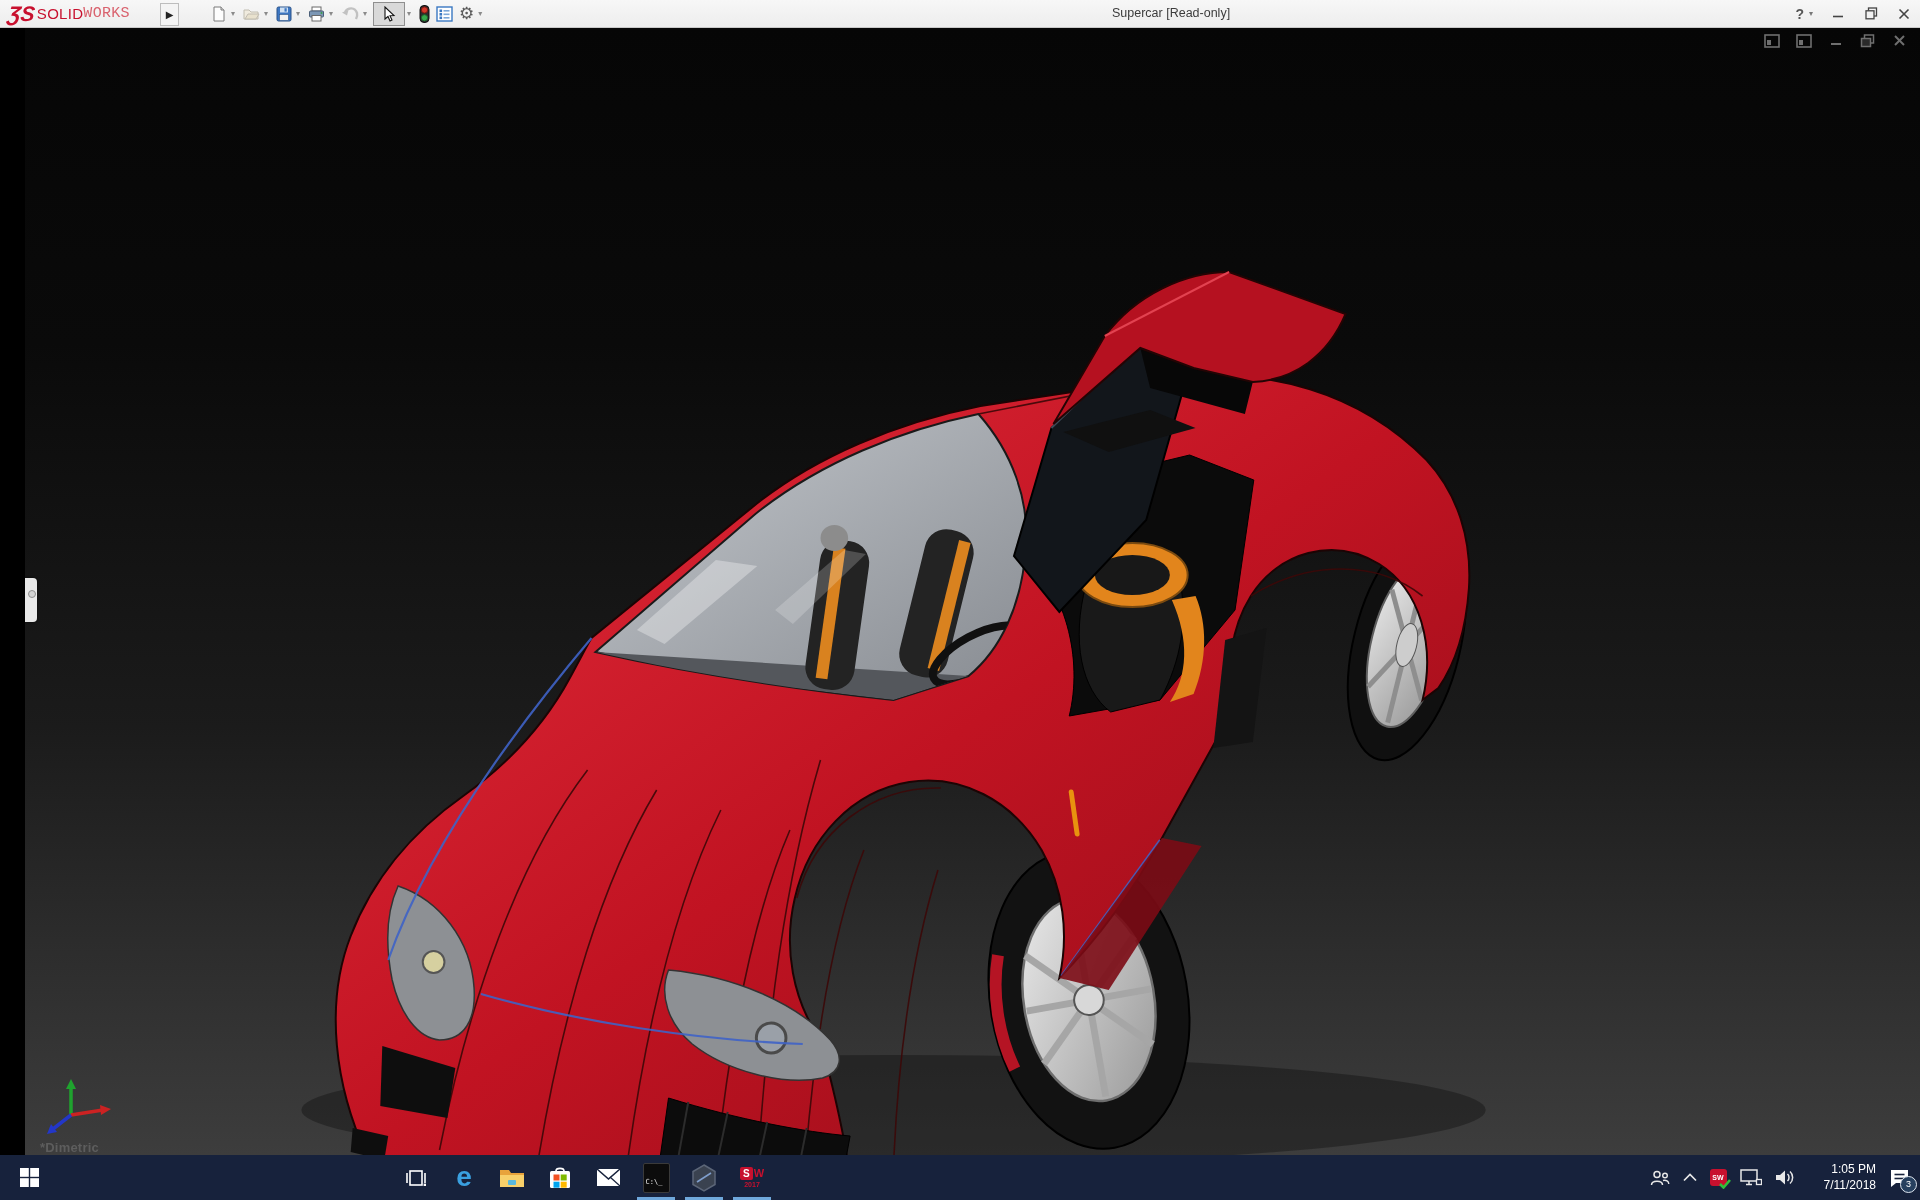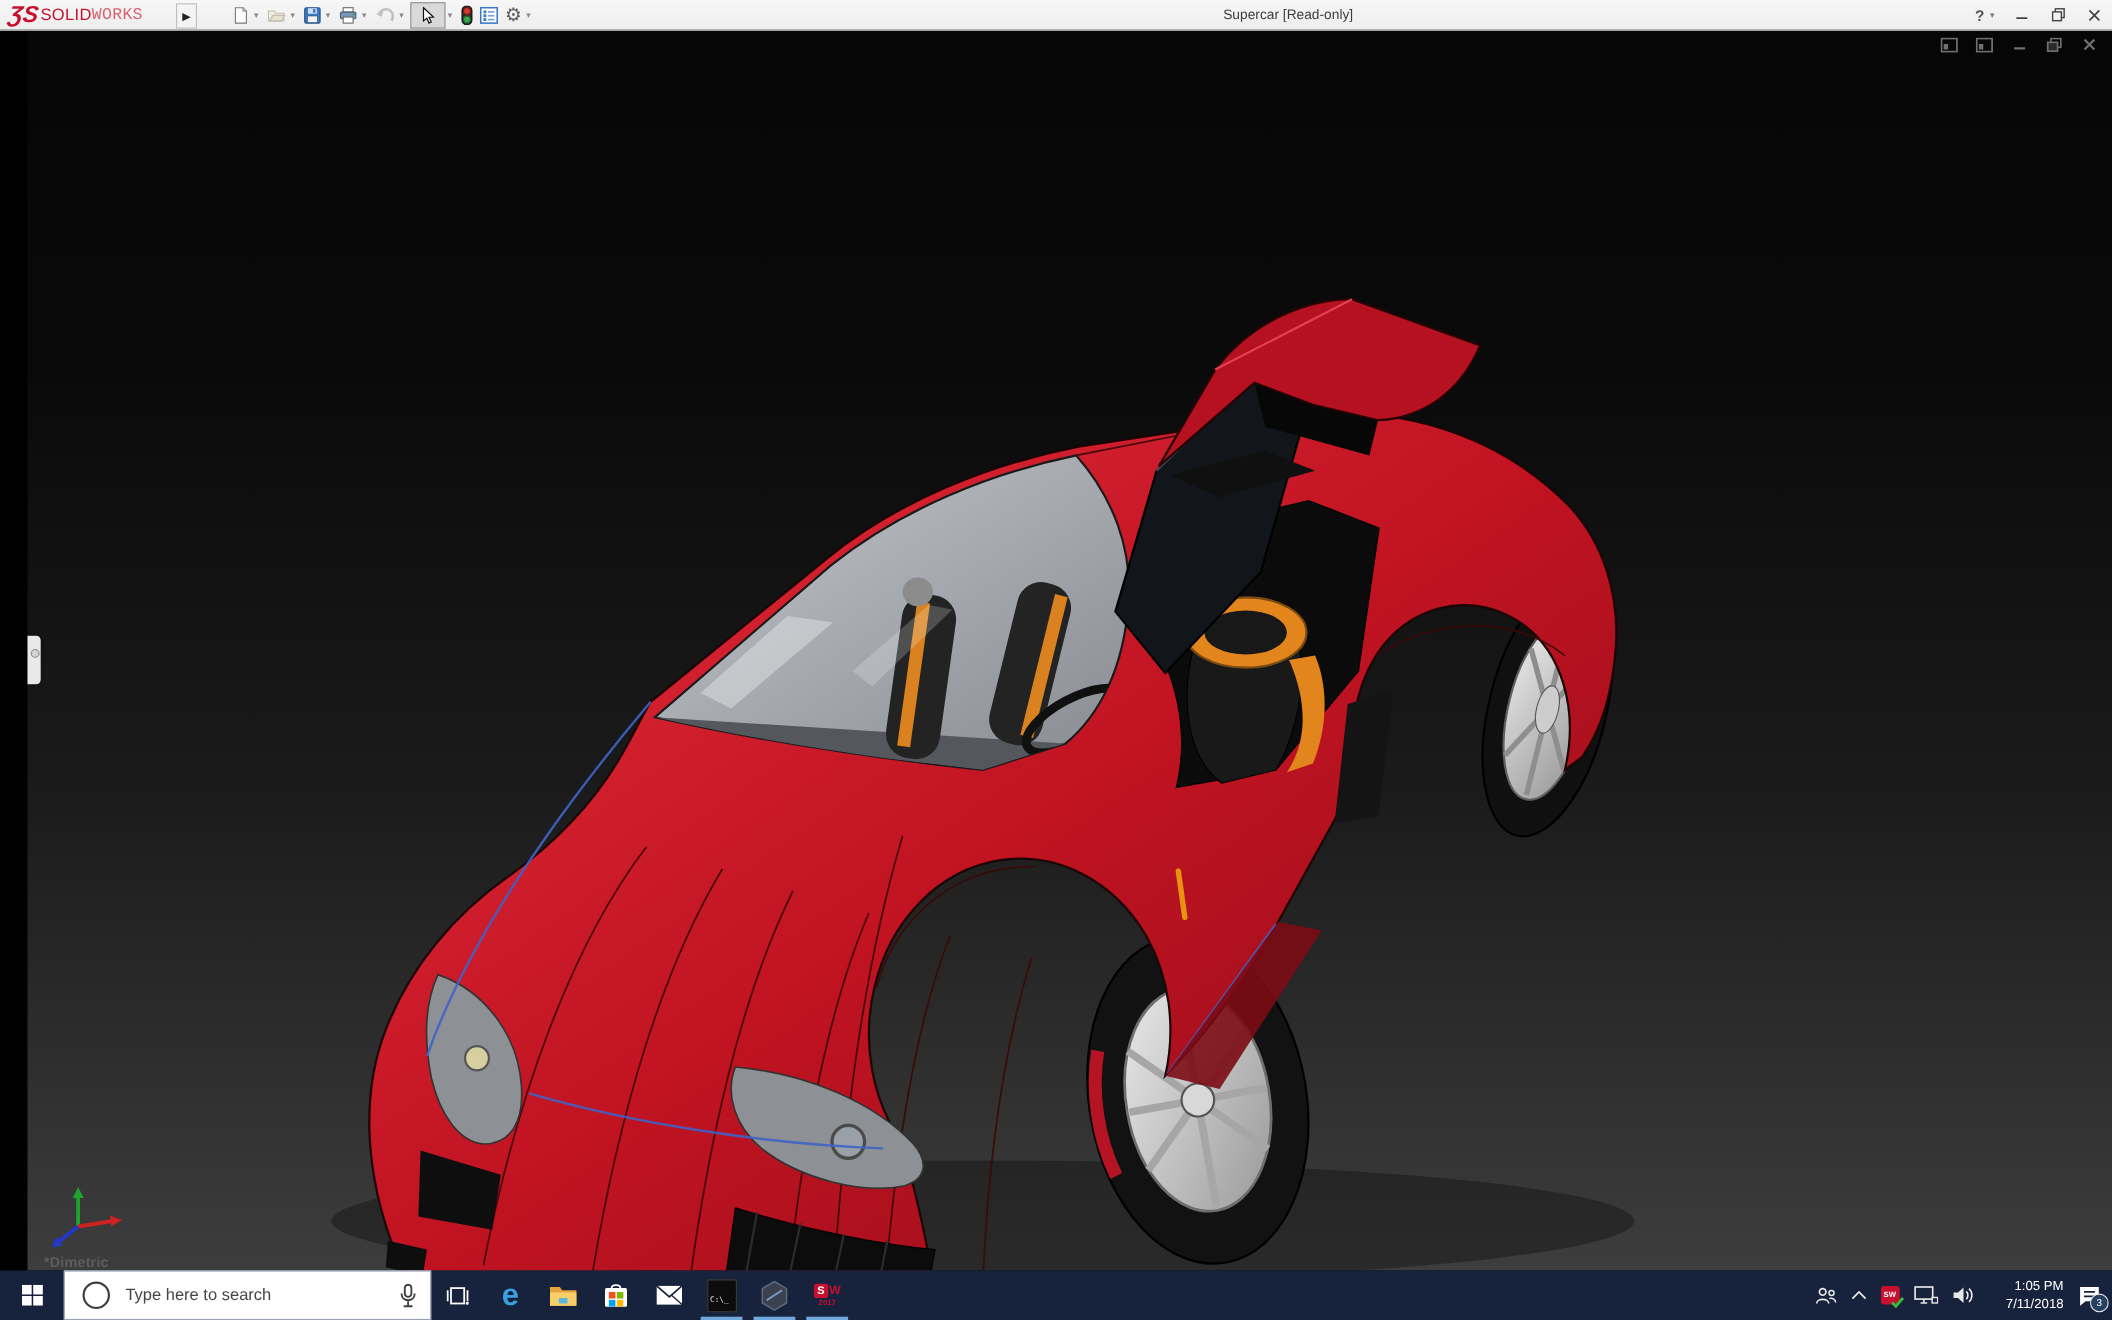--- a/index.html
+++ b/index.html
@@ -367,30 +367,20 @@
   <footer class="taskbar">
     <div class="start-btn">
       <svg width="19" height="19" viewBox="0 0 19 19">
         <rect x="0" y="0" width="8.8" height="8.8" fill="#fff"></rect>
           <rect x="10.2" y="0" width="8.8" height="8.8" fill="#fff"></rect>
         <rect x="0" y="10.2" width="8.8" height="8.8" fill="#fff"></rect>
           <rect x="10.2" y="10.2" width="8.8" height="8.8" fill="#fff"></rect>
       </svg>
     </div>
 
-    <div class="searchbox">
-      <span class="cortana-ring"></span>
-      <input class="search-input" type="text" placeholder="Type here to search" style="">
-      <svg class="mic" width="16" height="22" viewBox="0 0 16 22">
-        <rect x="5" y="1" width="6" height="11" rx="3" fill="none" stroke="#3f3f3f" stroke-width="1.7"></rect>
-        <path d="M2 9 C2 17 14 17 14 9" fill="none" stroke="#3f3f3f" stroke-width="1.7"></path>
-        <line x1="8" y1="16" x2="8" y2="20" stroke="#3f3f3f" stroke-width="1.7"></line>
-        <line x1="4" y1="20.5" x2="12" y2="20.5" stroke="#3f3f3f" stroke-width="1.7"></line>
-      </svg>
-    </div>
 
     <div class="apps">
       <div class="app">
         <svg width="22" height="18" viewBox="0 0 22 18">
           <rect x="5" y="2" width="12" height="14" fill="none" stroke="#fff" stroke-width="1.6"></rect>
           <path d="M2 4 L2 14" stroke="#fff" stroke-width="1.6"></path>
           <path d="M20 4 L20 14" stroke="#fff" stroke-width="1.6"></path>
           <rect x="18.6" y="14.6" width="2.4" height="2.4" fill="#fff"></rect>
         </svg>
       </div>

